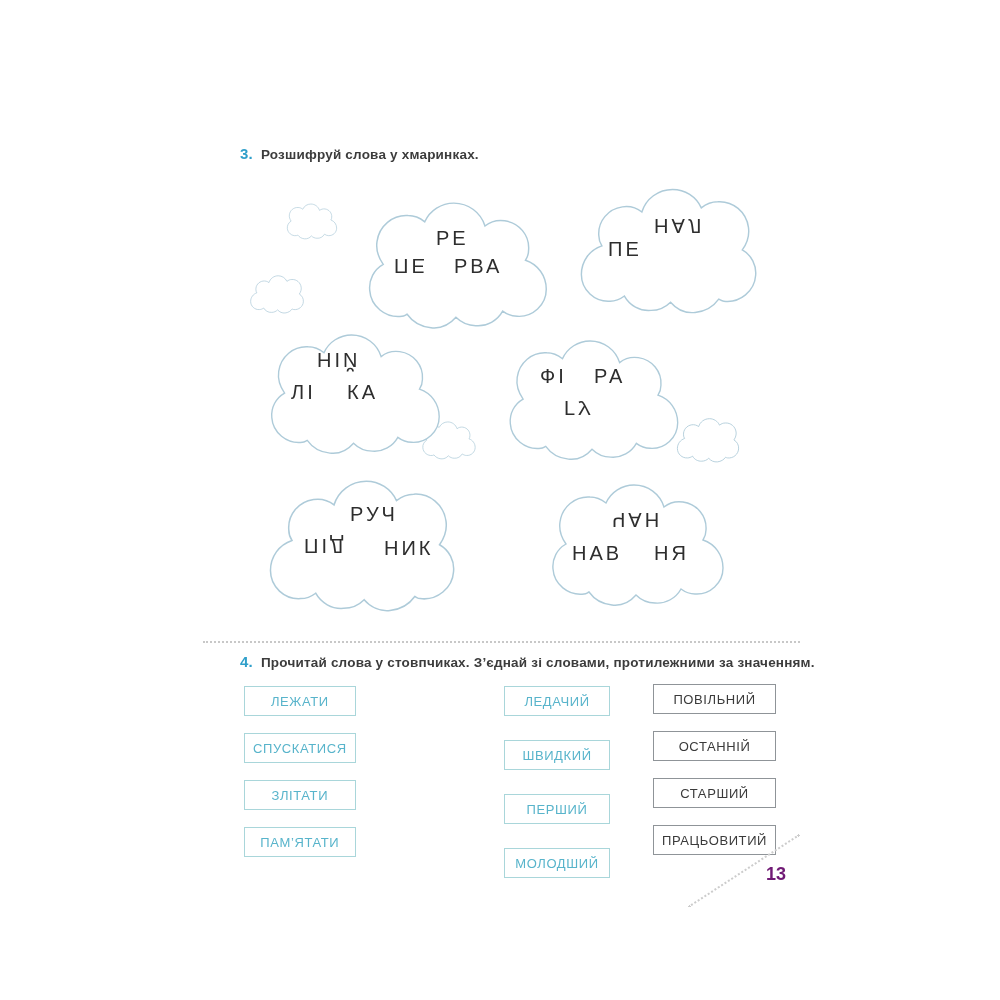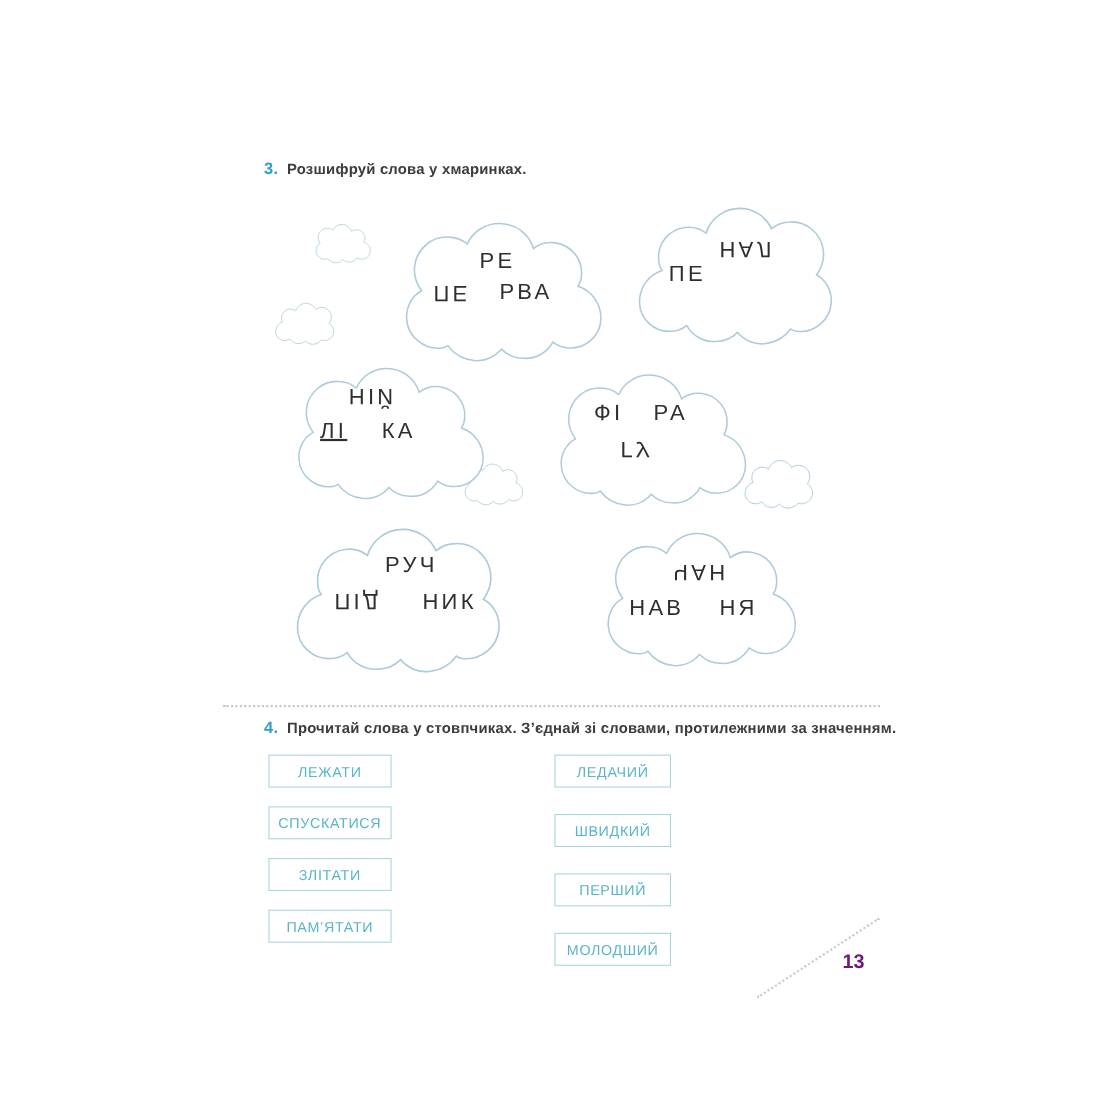--- a/index.html
+++ b/index.html
@@ -95,21 +95,21 @@
       </svg>
     <span class="syll flip" style="left:88px;top:38px;">НАЛ</span>
     <span class="syll" style="left:42px;top:61px;">ПЕ</span>
   </div>
 
   <div class="cloud" style="left:253px;top:332px;width:205px;height:128px;">
     <svg viewBox="0 0 200 130">
         <use href="#cloud-shape" fill="#ffffff" stroke="#aecbd9" stroke-width="1.4"></use>
       </svg>
     <span class="syll flip" style="left:64px;top:18px;">НІЙ</span>
-    <span class="syll" style="left:38px;top:50px;text-decoration:underline;">ЛІ</span>
+    <span class="syll" style="left:38px;top:50px;">ЛІ</span>
     <span class="syll" style="left:94px;top:50px;">КА</span>
   </div>
 
   <div class="cloud" style="left:494px;top:338px;width:200px;height:128px;">
     <svg viewBox="0 0 200 130">
         <use href="#cloud-shape" fill="#ffffff" stroke="#aecbd9" stroke-width="1.4"></use>
       </svg>
     <span class="syll" style="left:46px;top:28px;">ФІ</span>
     <span class="syll" style="left:100px;top:28px;">РА</span>
     <span class="syll flip" style="left:70px;top:60px;">ГУ</span>
@@ -147,17 +147,23 @@
   </div>
 
 
   <div class="col col-blue" id="col-2">
     <div class="wbox">ЛЕДАЧИЙ</div>
     <div class="wbox">ШВИДКИЙ</div>
     <div class="wbox">ПЕРШИЙ</div>
     <div class="wbox">МОЛОДШИЙ</div>
   </div>
 
+  <div class="col col-gray" id="col-3">
+    <div class="wbox">ПОВІЛЬНИЙ</div>
+    <div class="wbox">ОСТАННІЙ</div>
+    <div class="wbox">СТАРШИЙ</div>
+    <div class="wbox">ПРАЦЬОВИТИЙ</div>
+  </div>
 
   <div class="corner-dots"></div>
   <div class="page-num">13</div>
 
 </div>
 
 </body></html>

